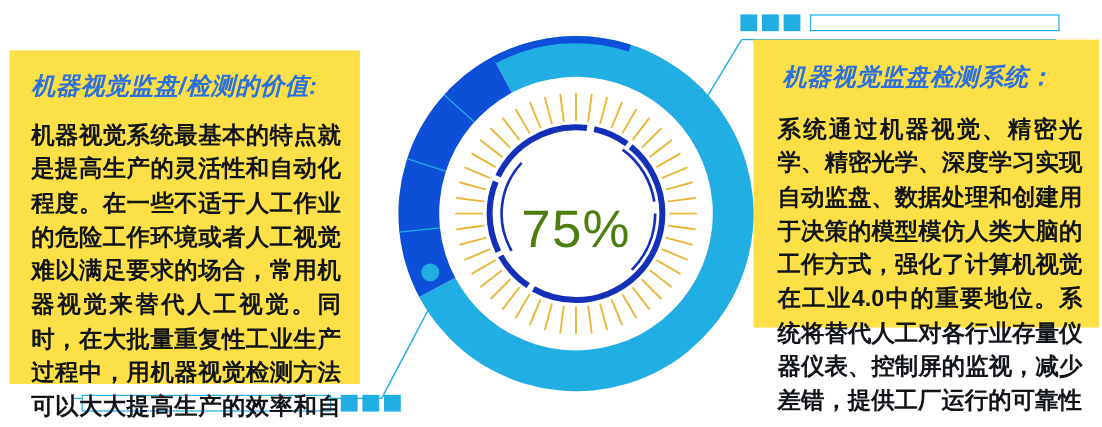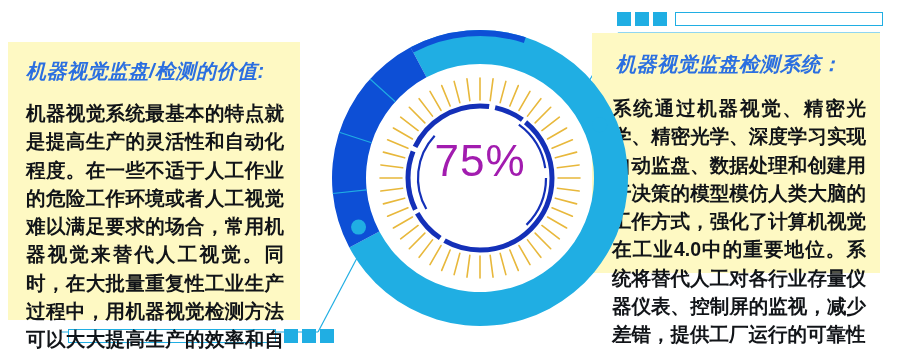--- a/index.html
+++ b/index.html
@@ -14,31 +14,31 @@
     position: relative;
     width: 918px;
     height: 356px;
     background: #ffffff;
     overflow: hidden;
   }
 
   
   .panel {
     position: absolute;
-    background: #fef9c3;
+    background: #fde047;
     box-sizing: border-box;
   }
   #left-panel {
     left: 8px;
     top: 42px;
     width: 292px;
     height: 278px;
   }
   #right-panel {
-    left: 592px;
+    left: 628px;
     top: 33px;
     width: 288px;
     height: 240px;
   }
   .panel-title {
     font-style: italic;
     font-weight: bold;
     color: #2b6fe0;
     font-size: 20px;
     letter-spacing: 0.5px;
@@ -101,25 +101,25 @@
   #donut-wrap {
     position: absolute;
     left: 330px;
     top: 28px;
     width: 300px;
     height: 302px;
   }
   .center-label {
     position: absolute;
     left: 0;
-    top: 108px;
+    top: 139px;
     width: 300px;
     text-align: center;
     font-size: 44px;
-    color: #a21caf;
+    color: #4d7c0f;
     font-weight: normal;
     letter-spacing: 1px;
   }
 </style>
 </head>
 <body>
 
 <div id="stage">
 
   <svg id="connectors" viewBox="0 0 918 356" xmlns="http://www.w3.org/2000/svg">

